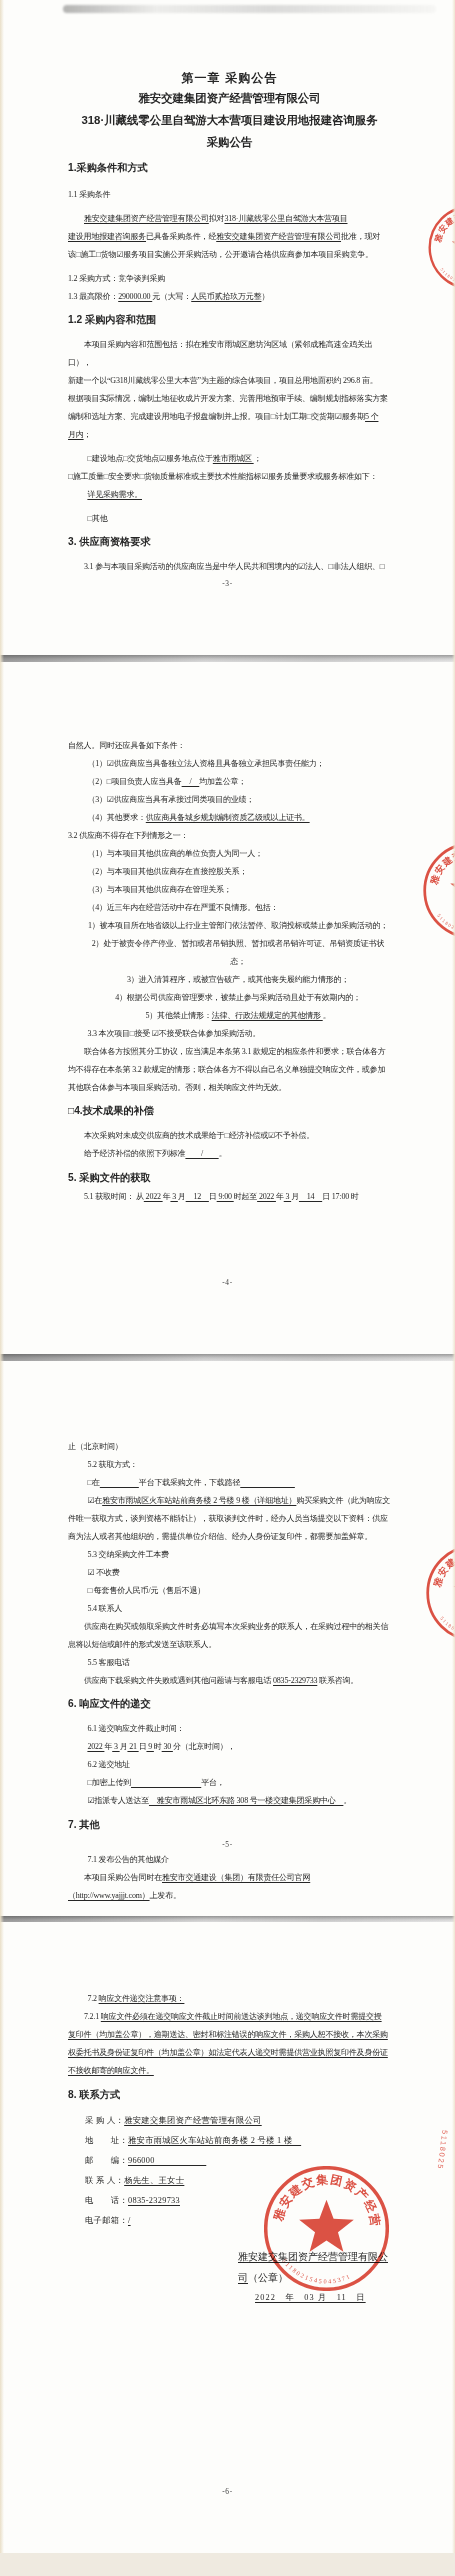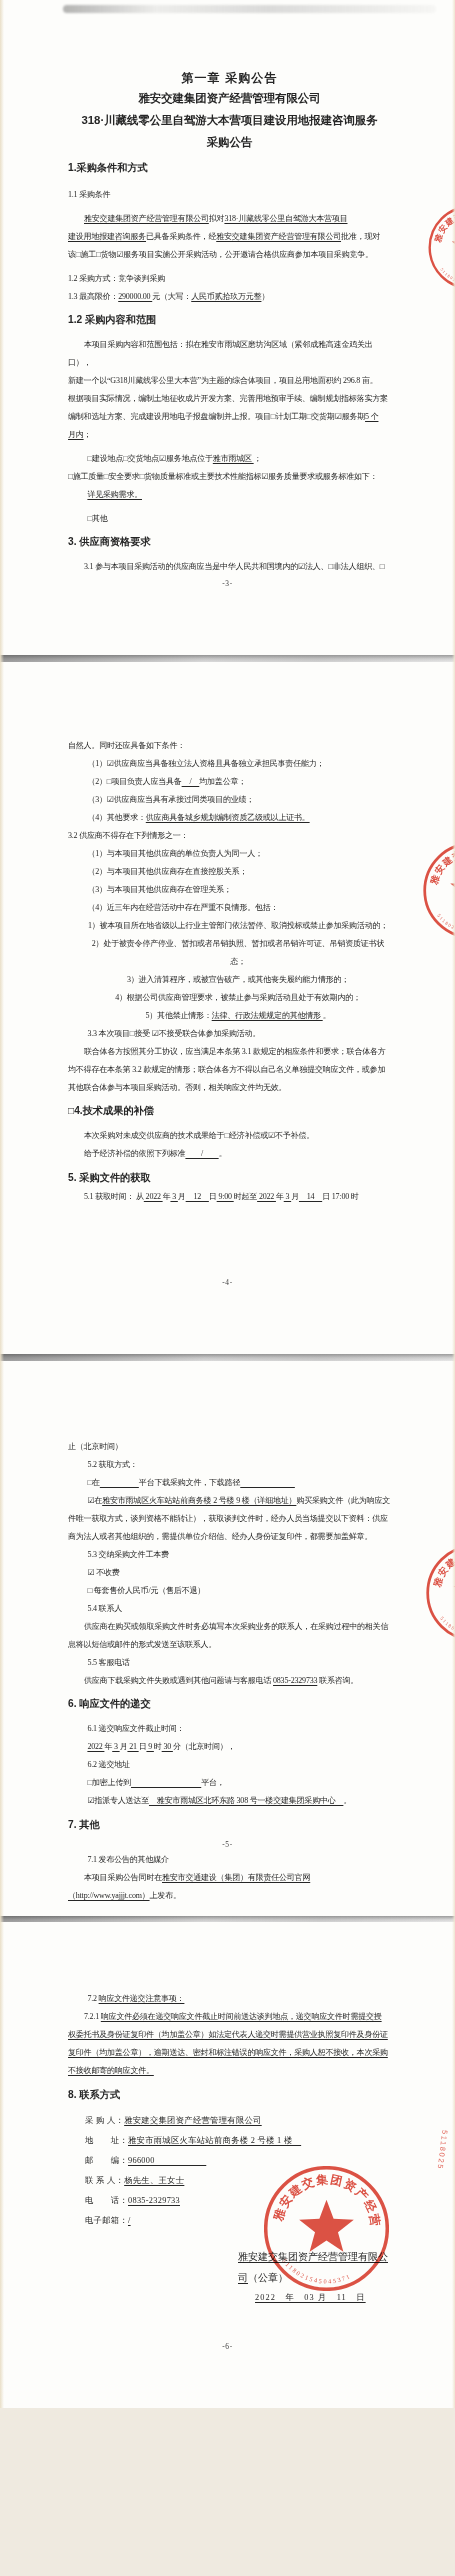--- a/index.html
+++ b/index.html
@@ -3,21 +3,21 @@
 <meta charset="utf-8">
 <style>
   html,body{margin:0;padding:0;background:#efeae0;}
   .doc{position:relative;width:455px;margin:0 auto;background:#fca5a5;
        font-family:"Liberation Serif","DejaVu Serif",serif;color:#262626;}
   .doc::before{content:'';position:absolute;left:0;top:0;bottom:0;width:4px;z-index:5;
        background:linear-gradient(90deg,#e9dfc8,rgba(233,223,200,0));}
   .doc::after{content:'';position:absolute;right:0;top:0;bottom:0;width:2.8px;z-index:5;
        background:linear-gradient(270deg,#eee4d0,rgba(238,228,208,0));}
   .page{position:relative;overflow:hidden;background:#fdfdfb;}
-  .p1{height:655px;} .p2{height:692px;} .p3{height:555px;} .p4{height:486px;}
+  .p1{height:655px;} .p2{height:692px;} .p3{height:555px;} .p4{height:631px;}
   .content{padding:0 64px 0 68px;}
   .p1 .content{padding-top:69px;} .p2 .content{padding-top:75px;}
   .p3 .content{padding-top:77px;} .p4 .content{padding-top:68px;}
 
   .ln{position:relative;}
   .b{font-size:8px;line-height:18px;letter-spacing:-0.2px;}
   .chapter{font-family:"Liberation Sans","DejaVu Sans",sans-serif;font-weight:bold;
            font-size:12px;line-height:19.4px;text-align:center;letter-spacing:1.1px;}
   .title{font-family:"Liberation Sans","DejaVu Sans",sans-serif;font-weight:bold;
          font-size:11.4px;line-height:21.6px;text-align:center;letter-spacing:0;}
@@ -185,22 +185,22 @@
         </svg></div>
     <div class="pagenum">-5-</div>
   </section>
 
   <div class="pbreak"></div>
 
   <section class="page p4">
     <div class="content">
         <div class="ln b li"><span>7.2 </span><span class="u">响应文件递交注意事项：</span></div>
         <div class="ln b ind"><span>7.2.1 </span><span class="u">响应文件必须在递交响应文件截止时间前送达谈判地点，递交响应文件时需提交授</span></div>
+        <div class="ln b"><span class="u">复印件（均加盖公章），逾期送达、密封和标注错误的响应文件，采购人恕不接收，本次采购</span></div>
         <div class="ln b"><span class="u">权委托书及身份证复印件（均加盖公章）如法定代表人递交时需提供营业执照复印件及身份证</span></div>
-        <div class="ln b"><span class="u">复印件（均加盖公章），逾期送达、密封和标注错误的响应文件，采购人恕不接收，本次采购</span></div>
         <div class="ln b"><span class="u">不接收邮寄的响应文件。</span></div>
         <div class="ln h1"><span>8.  联系方式</span></div>
         <div class="ln sp10"></div>
         <div class="ln contact"><span>采 购 人：</span><span class="u">雅安建交集团资产经营管理有限公司</span></div>
         <div class="ln contact"><span>地　　址：</span><span class="u">雅安市雨城区火车站站前商务楼 2 号楼 1 楼　</span></div>
         <div class="ln contact"><span>邮　　编：</span><span class="u">966000　　　　　　</span></div>
         <div class="ln contact"><span>联 系 人：</span><span class="u">杨先生、王女士</span></div>
         <div class="ln contact"><span>电　　话：</span><span class="u">0835-2329733</span></div>
         <div class="ln contact"><span>电子邮箱：</span><span class="u">/</span></div>
         <div class="ln sp2"></div>

